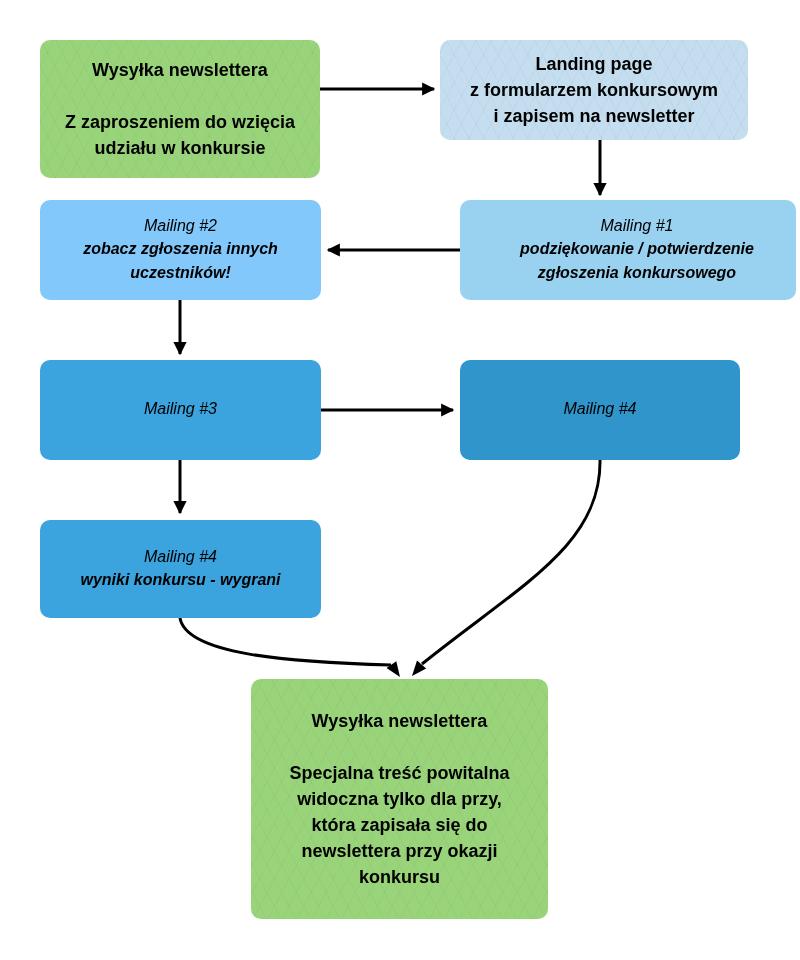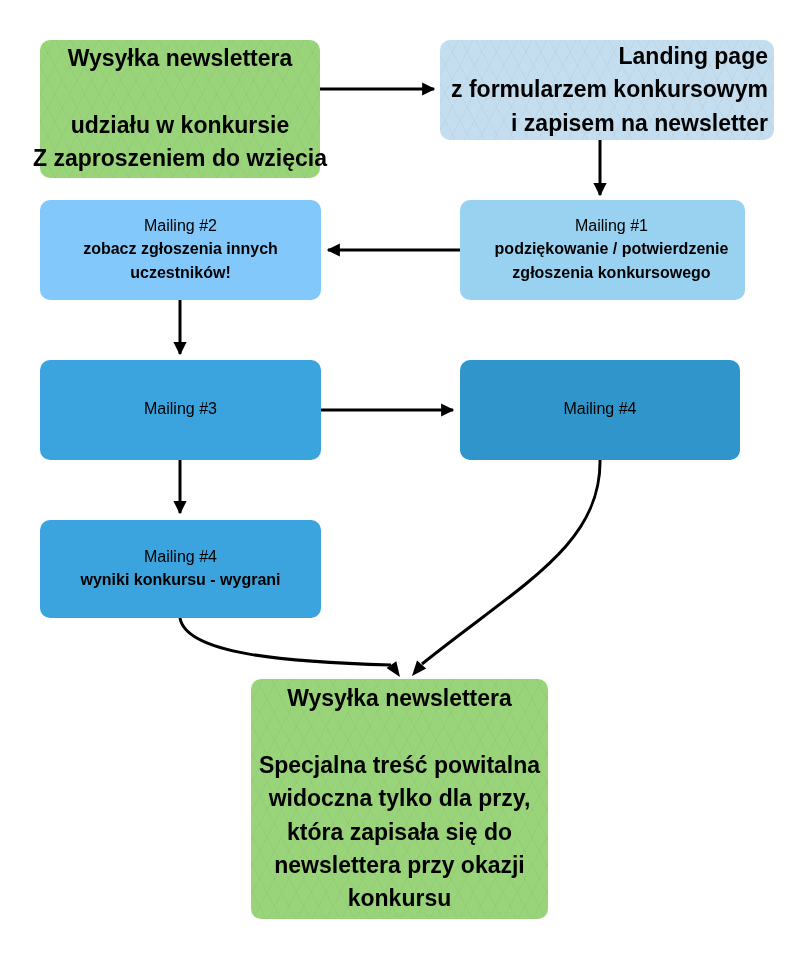--- a/index.html
+++ b/index.html
@@ -13,26 +13,26 @@
     display:flex;flex-direction:column;justify-content:center;align-items:center;
     text-align:center;padding:4px 6px;box-sizing:border-box;
   }
   .node.textured{
     background-image:
       repeating-linear-gradient(62deg, rgba(0,0,0,0.030) 0 1px, transparent 1px 13px),
       repeating-linear-gradient(-62deg, rgba(0,0,0,0.030) 0 1px, transparent 1px 13px);
   }
   .line{display:block;white-space:nowrap;min-height:1.45em;}
   .b{font-weight:bold;}
-  .fs17{font-size:23px;line-height:1.45;}
-  .fs16{font-size:16px;line-height:1.42;}
+  .fs17{font-size:18px;line-height:1.45;}
+  .fs16{font-size:16px;line-height:1.42;font-style:italic;}
   
   #n-invite   {left:40px;  top:40px;  width:280px; height:138px;}
-  #n-landing  {left:440px; top:40px;  width:334px; height:100px;align-items:flex-end;}
-  #n-m1       {left:460px; top:200px; width:285px; height:100px;padding-left:24px;}
+  #n-landing  {left:440px; top:40px;  width:308px; height:100px;}
+  #n-m1       {left:460px; top:200px; width:336px; height:100px;padding-left:24px;}
   #n-m2       {left:40px;  top:200px; width:281px; height:100px;}
   #n-m3       {left:40px;  top:360px; width:281px; height:100px;}
   #n-m4l     {left:460px; top:360px; width:280px; height:100px;}
   #n-m4w     {left:40px;  top:520px; width:281px; height:98px;}
   #n-final    {left:251px; top:679px; width:297px; height:240px;}
 </style>
 </head>
 <body>
 
 <div class="canvas">
@@ -53,22 +53,22 @@
       <path d="M180,618 C186,654 285,662 391,665"></path>
       <path d="M600,459 C602,545 520,585 422,664"></path>
     </g>
     <polygon points="400,677 386.5,668.1 396.3,661.3" fill="#000"></polygon>
     <polygon points="412,676 417,660.6 426.2,668.4" fill="#000"></polygon>
   </svg>
 
   <div id="n-invite" class="node textured fs17" style="background-color: rgb(153, 212, 122);">
     <span class="line b">Wysyłka newslettera</span>
     <span class="line b"></span>
+    <span class="line b">Z zaproszeniem do wzięcia</span>
     <span class="line b">udziału w konkursie</span>
-    <span class="line b">Z zaproszeniem do wzięcia</span>
   </div>
 
   <div id="n-landing" class="node textured fs17" style="background-color: rgb(196, 222, 239);">
     <span class="line b">Landing page</span>
     <span class="line b">z formularzem konkursowym</span>
     <span class="line b">i zapisem na newsletter</span>
   </div>
 
   <div id="n-m1" class="node fs16" style="background-color: rgb(153, 209, 240);">
     <span class="line">Mailing #1</span>

